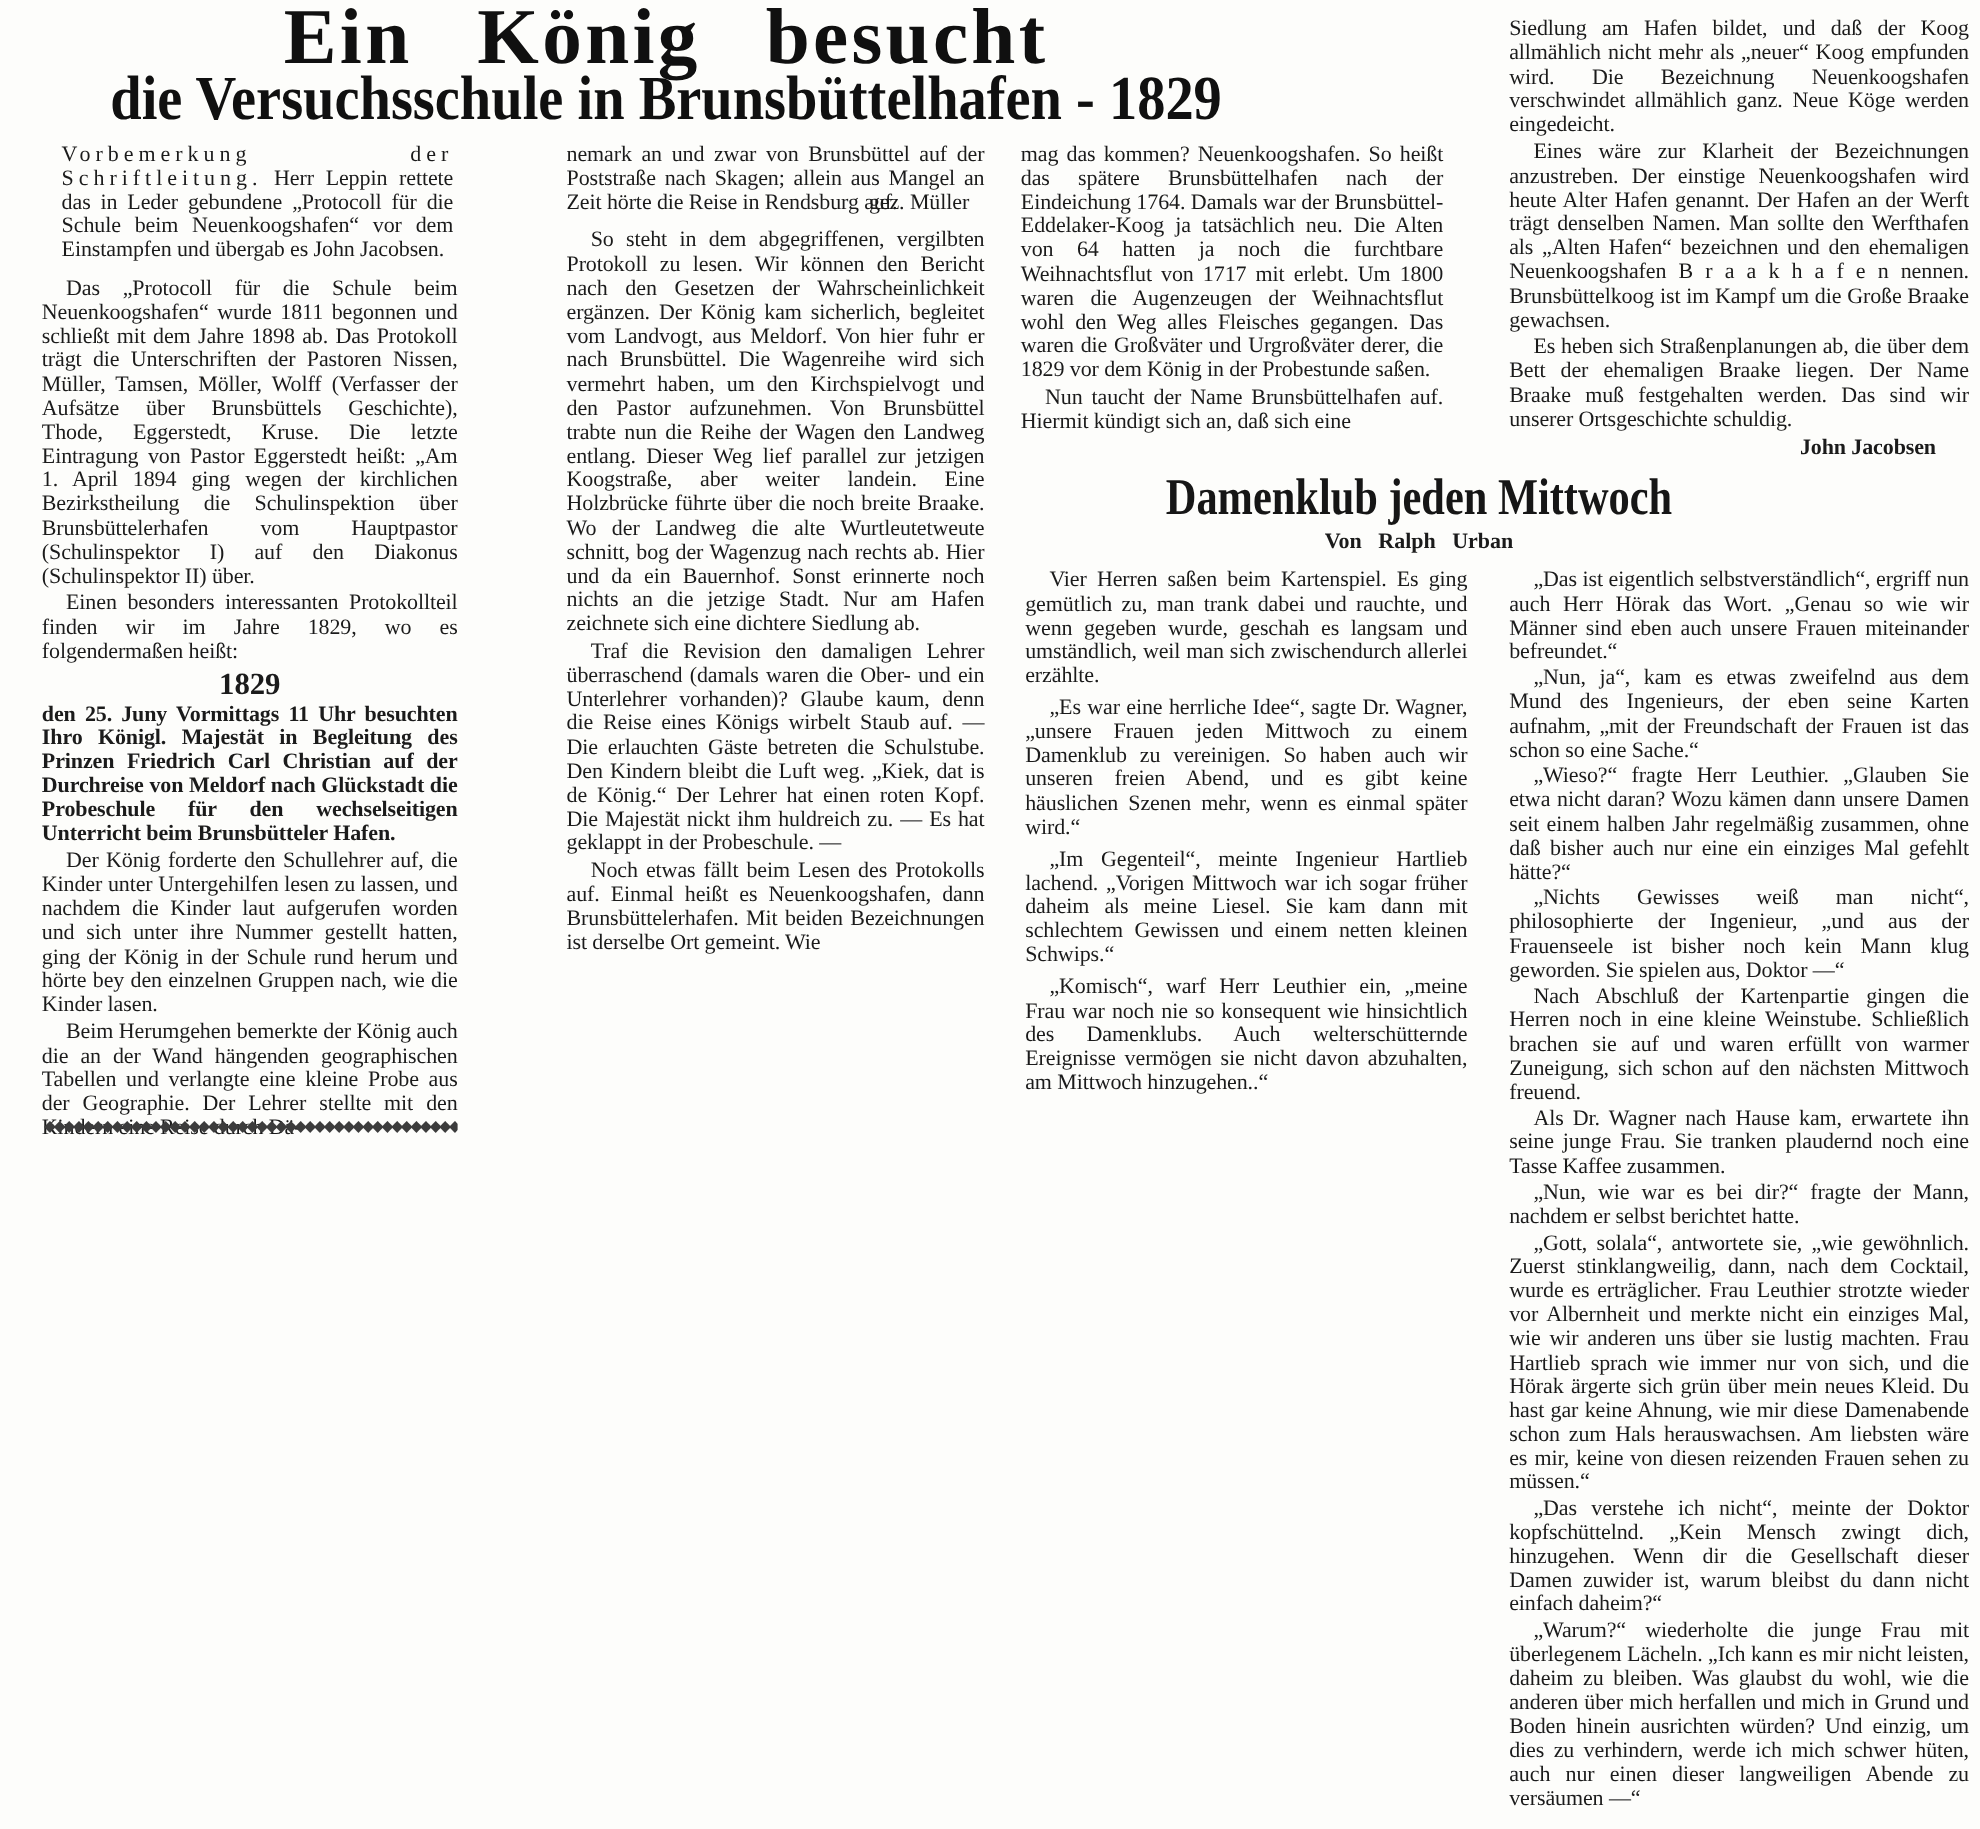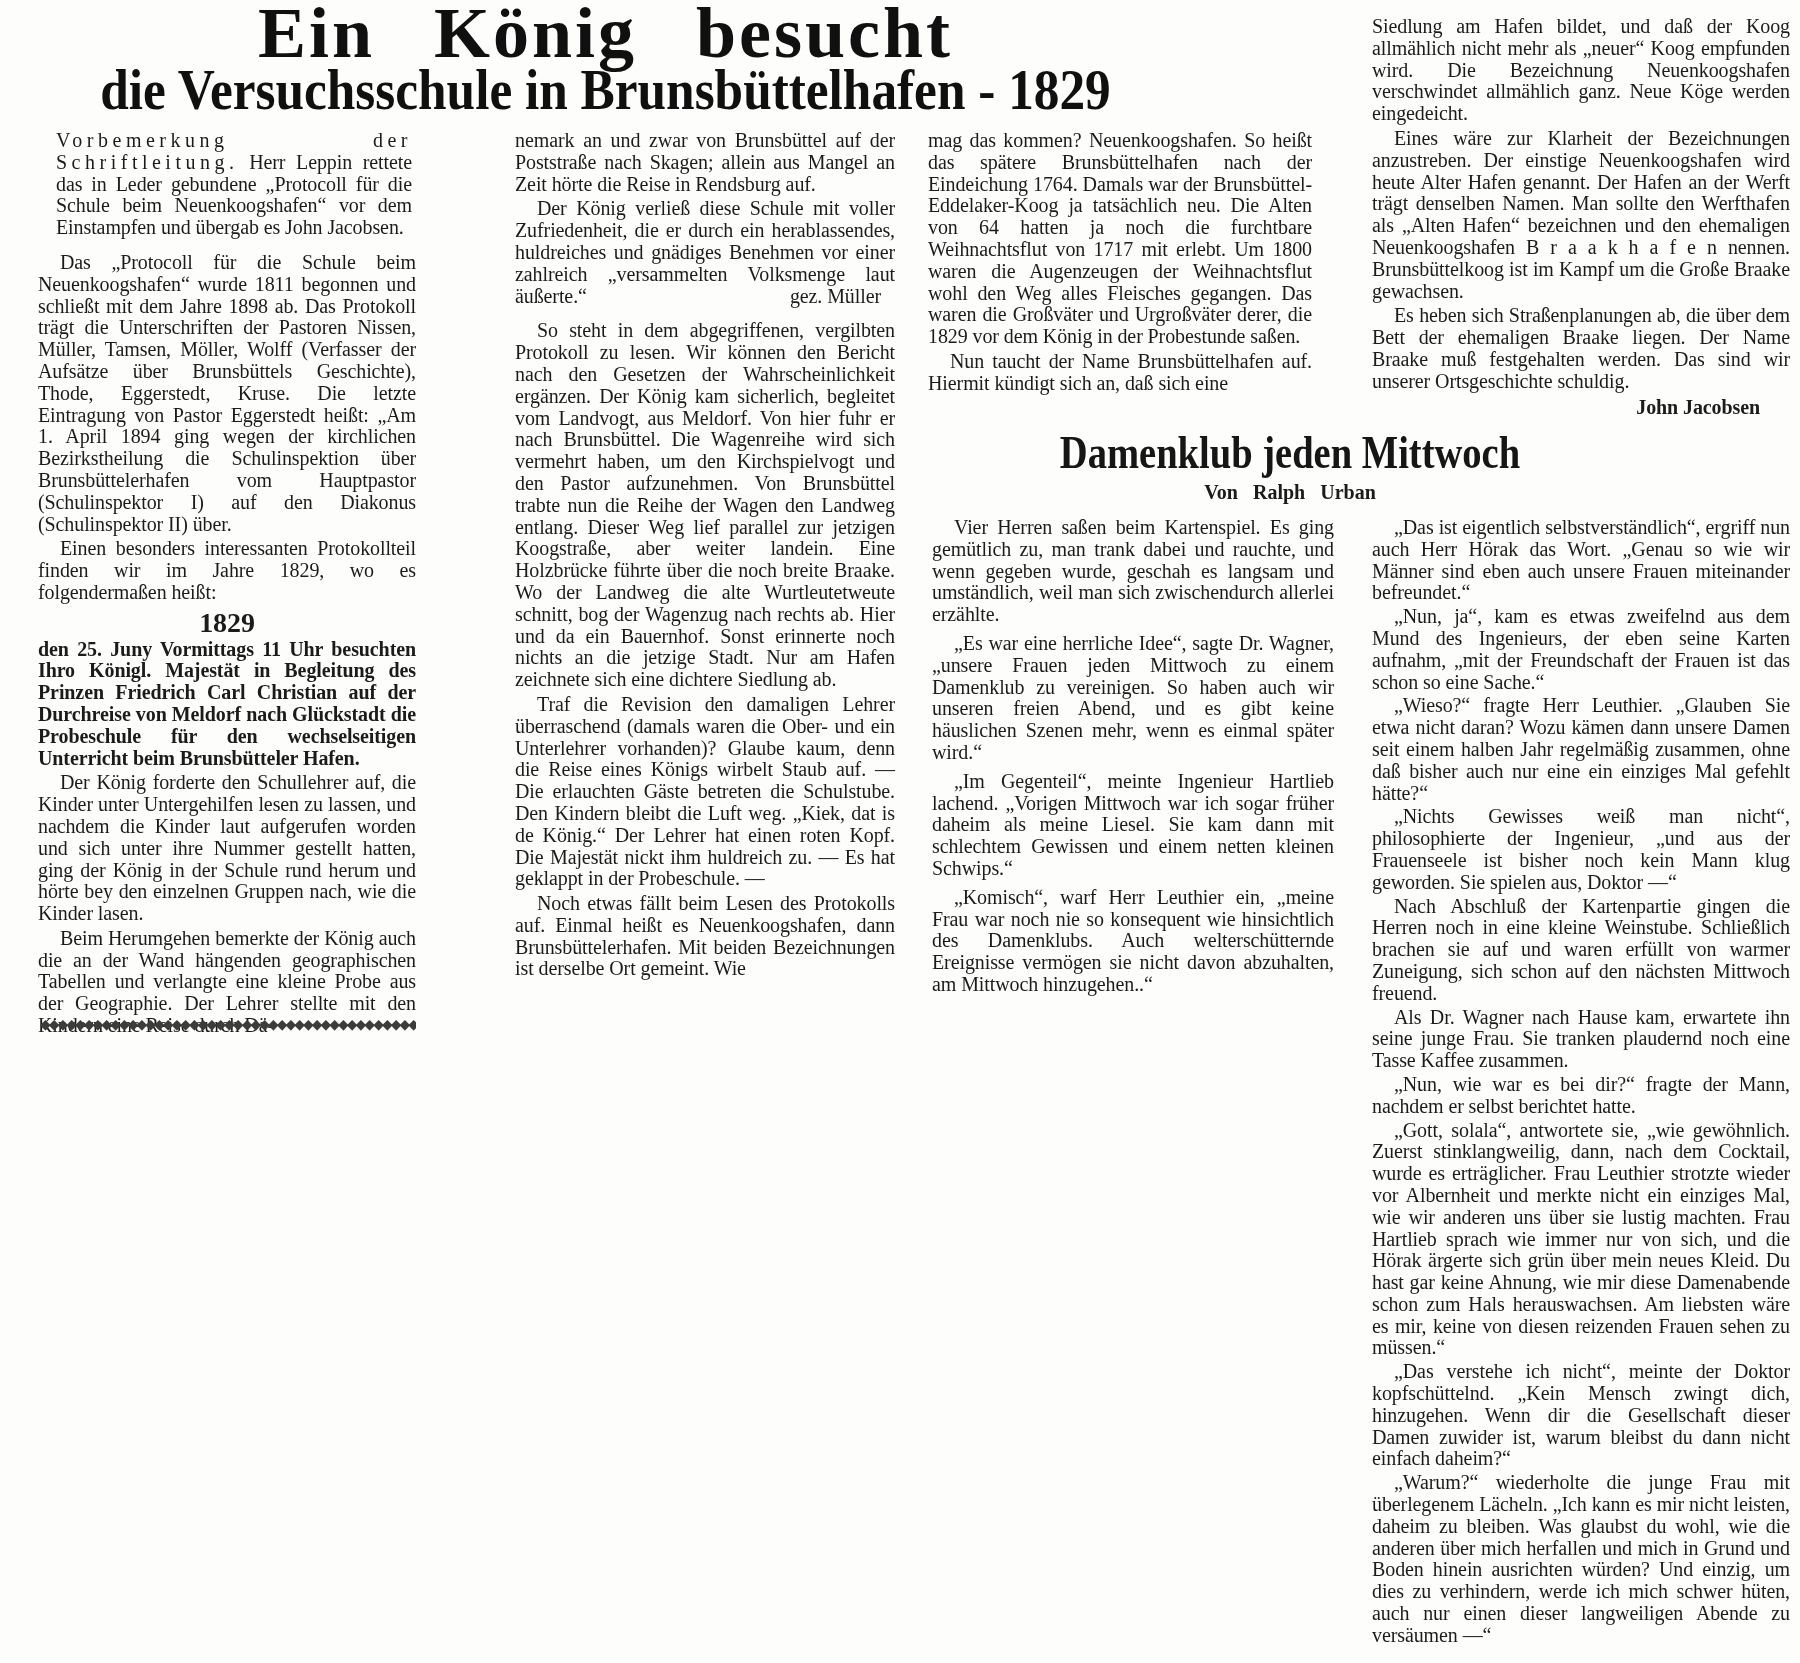--- a/index.html
+++ b/index.html
@@ -78,21 +78,20 @@
     <p class="year-head">1829</p>
     <p class="bold-para">den 25. Juny Vormittags 11 Uhr besuchten Ihro Königl. Majestät in Begleitung des Prinzen Friedrich Carl Christian auf der Durchreise von Meldorf nach Glückstadt die Probeschule für den wechselseitigen Unterricht beim Brunsbütteler Hafen.</p>
     <p>Der König forderte den Schullehrer auf, die Kinder unter Untergehilfen lesen zu lassen, und nachdem die Kinder laut aufgerufen worden und sich unter ihre Nummer gestellt hatten, ging der König in der Schule rund herum und hörte bey den einzelnen Gruppen nach, wie die Kinder lasen.</p>
     <p>Beim Herumgehen bemerkte der König auch die an der Wand hängenden geographischen Tabellen und verlangte eine kleine Probe aus der Geographie. Der Lehrer stellte mit den Kindern eine Reise durch Dä-</p>
   </div>
 
   <div class="ornament">◆◆◆◆◆◆◆◆◆◆◆◆◆◆◆◆◆◆◆◆◆◆◆◆◆◆◆◆◆◆◆◆◆◆◆◆◆◆◆◆◆◆◆◆◆◆</div>
 
   <div class="col" id="a1-col2">
     <p class="noindent">nemark an und zwar von Brunsbüttel auf der Poststraße nach Skagen; allein aus Mangel an Zeit hörte die Reise in Rendsburg auf.</p>
-    <p>Der König verließ diese Schule mit voller Zufriedenheit, die er durch ein herablassendes, huldreiches und gnädiges Benehmen vor einer zahlreich „versammelten Volksmenge laut äußerte.“</p>
     <div class="sig">gez. Müller</div>
     <p class="gap-lg">So steht in dem abgegriffenen, vergilbten Protokoll zu lesen. Wir können den Bericht nach den Gesetzen der Wahrscheinlichkeit ergänzen. Der König kam sicherlich, begleitet vom Landvogt, aus Meldorf. Von hier fuhr er nach Brunsbüttel. Die Wagenreihe wird sich vermehrt haben, um den Kirchspielvogt und den Pastor aufzunehmen. Von Brunsbüttel trabte nun die Reihe der Wagen den Landweg entlang. Dieser Weg lief parallel zur jetzigen Koogstraße, aber weiter landein. Eine Holzbrücke führte über die noch breite Braake. Wo der Landweg die alte Wurtleutetweute schnitt, bog der Wagenzug nach rechts ab. Hier und da ein Bauernhof. Sonst erinnerte noch nichts an die jetzige Stadt. Nur am Hafen zeichnete sich eine dichtere Siedlung ab.</p>
     <p>Traf die Revision den damaligen Lehrer überraschend (damals waren die Ober- und ein Unterlehrer vorhanden)? Glaube kaum, denn die Reise eines Königs wirbelt Staub auf. — Die erlauchten Gäste betreten die Schulstube. Den Kindern bleibt die Luft weg. „Kiek, dat is de König.“ Der Lehrer hat einen roten Kopf. Die Majestät nickt ihm huldreich zu. — Es hat geklappt in der Probeschule. —</p>
     <p>Noch etwas fällt beim Lesen des Protokolls auf. Einmal heißt es Neuenkoogshafen, dann Brunsbüttelerhafen. Mit beiden Bezeichnungen ist derselbe Ort gemeint. Wie</p>
   </div>
 
   <div class="col" id="a1-col3">
     <p class="noindent">mag das kommen? Neuenkoogshafen. So heißt das spätere Brunsbüttelhafen nach der Eindeichung 1764. Damals war der Brunsbüttel-Eddelaker-Koog ja tatsächlich neu. Die Alten von 64 hatten ja noch die furchtbare Weihnachtsflut von 1717 mit erlebt. Um 1800 waren die Augenzeugen der Weihnachtsflut wohl den Weg alles Fleisches gegangen. Das waren die Großväter und Urgroßväter derer, die 1829 vor dem König in der Probestunde saßen.</p>
     <p>Nun taucht der Name Brunsbüttelhafen auf. Hiermit kündigt sich an, daß sich eine</p>
   </div>

